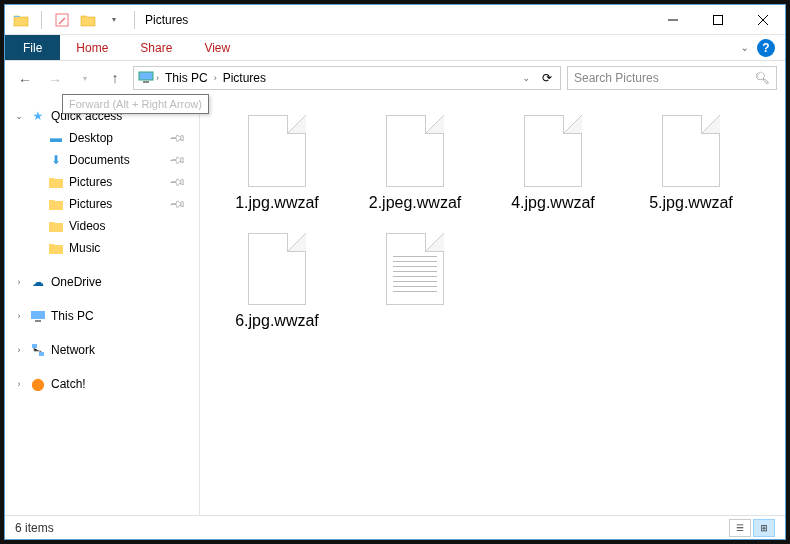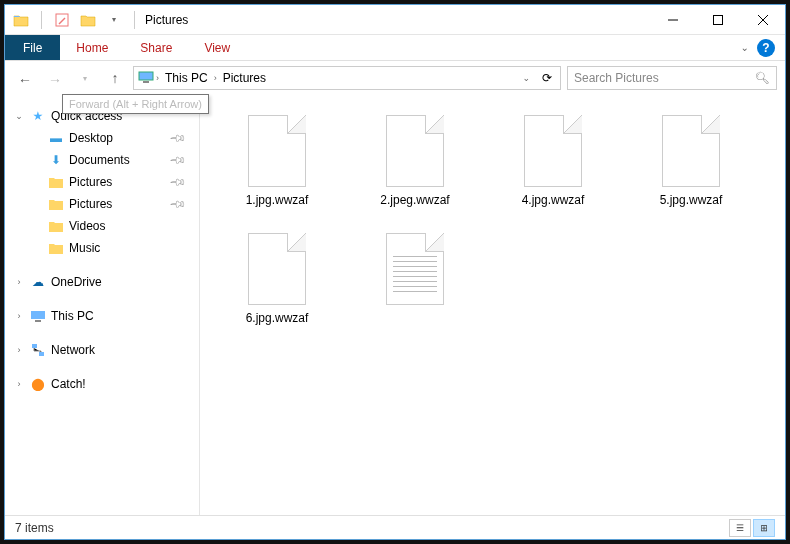--- a/index.html
+++ b/index.html
@@ -40,21 +40,21 @@
 .tree-item .exp { width: 12px; font-size: 9px; color: #666; text-align: center; }
 .tree-item .ico { width: 18px; height: 16px; margin: 0 4px; display: flex; align-items: center; justify-content: center; }
 .tree-item .pin { margin-left: auto; margin-right: 14px; color: #888; font-size: 11px; transform: rotate(45deg); }
 .tree-group { margin-bottom: 12px; }
 
 .files-pane { flex: 1; padding: 12px 8px; display: flex; flex-wrap: wrap; align-content: flex-start; gap: 0; }
 .file-item { width: 138px; height: 118px; display: flex; flex-direction: column; align-items: center; padding: 8px 4px; cursor: pointer; }
 .file-icon { width: 58px; height: 72px; background: #fff; border: 1px solid #ccc; position: relative; margin-bottom: 6px; }
 .file-icon::before { content: ""; position: absolute; top: -1px; right: -1px; width: 18px; height: 18px; background: linear-gradient(135deg, #fff 0%, #fff 48%, #ccc 50%, #f5f5f5 52%); border-bottom: 1px solid #ccc; border-left: 1px solid #ccc; }
 .file-icon.txt::after { content: ""; position: absolute; top: 22px; left: 6px; right: 6px; bottom: 8px; background: repeating-linear-gradient(#bbb 0, #bbb 1px, transparent 1px, transparent 5px); }
-.file-label { font-size: 12px; text-align: center; line-height: 1.3; word-break: break-all; max-width: 100%; }
+.file-label { font-size: 16px; text-align: center; line-height: 1.3; word-break: break-all; max-width: 100%; }
 
 .statusbar { height: 24px; border-top: 1px solid #e0e0e0; display: flex; align-items: center; padding: 0 10px; font-size: 12px; color: #333; }
 .status-right { margin-left: auto; display: flex; gap: 2px; }
 .view-btn { width: 22px; height: 18px; border: 1px solid #ccc; display: flex; align-items: center; justify-content: center; font-size: 9px; }
 .view-btn.active { background: #cce8ff; border-color: #99d1ff; }
 
 svg.folder { width: 16px; height: 14px; }
 </style>
 </head>
 <body>
@@ -258,20 +258,20 @@
           <div class="file-icon"></div>
           <div class="file-label">6.jpg.wwzaf</div>
         </div>
         <div class="file-item">
           <div class="file-icon txt"></div>
         </div>
       </div>
   </div>
 
   <div class="statusbar">
-    <span>7 items</span>
+    <span>6 items</span>
     <div class="status-right">
       <div class="view-btn">☰</div>
       <div class="view-btn active">⊞</div>
     </div>
   </div>
 
 </div>
 
 </body></html>

